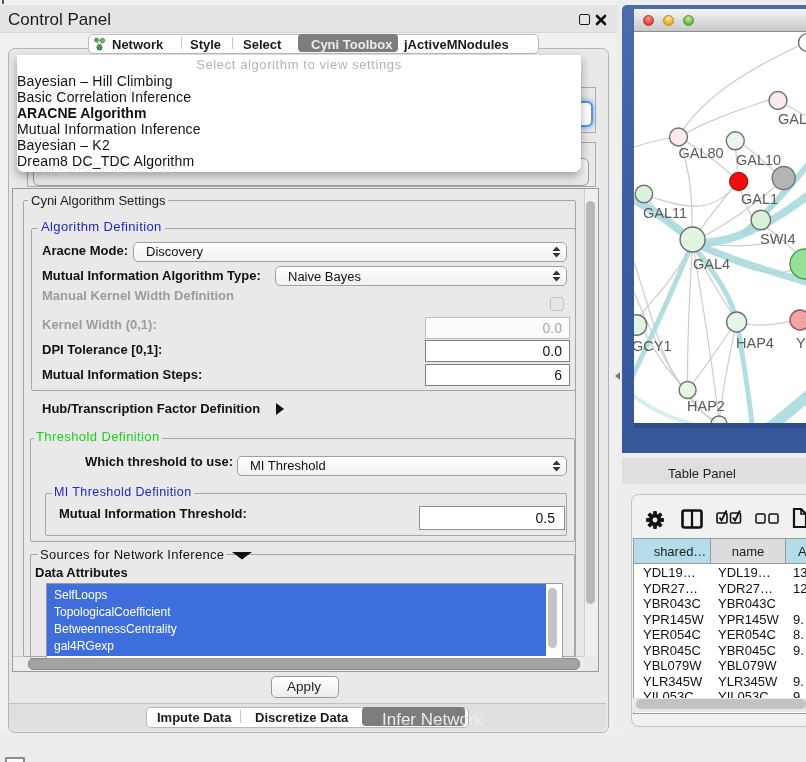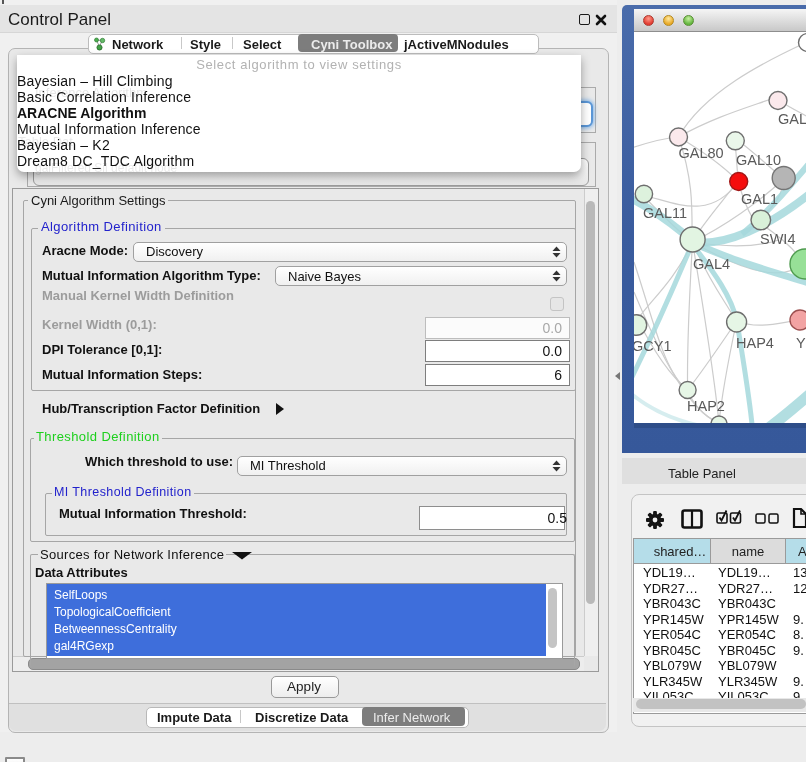--- a/index.html
+++ b/index.html
@@ -111,21 +111,21 @@
 <svg class="abs" style="left:551px;top:460px;" width="11" height="12" viewBox="0 0 11 12">
       <path d="M5.5 0.5 L9.5 5 L1.5 5 Z" fill="#333"></path>
       <path d="M5.5 11.5 L9.5 7 L1.5 7 Z" fill="#333"></path>
     </svg>
 
 <div class="abs" style="left:45px;top:493px;width:520px;height:41px;border:1px solid #a6a6a6;border-radius:2px;"></div>
 <div class="abs" style="left:52px;top:485px;background:#e9e9e9;padding:0 2px;font-size:12.5px;letter-spacing:0.4px;color:#2222cc;">MI Threshold Definition</div>
 
 <div class="abs b" style="left:59px;top:506px;font-size:13px;color:#111;">Mutual Information Threshold:</div>
 <div class="abs" style="left:419px;top:506px;width:144px;height:22px;background:#fff;border:1px solid #8e8e8e;"></div>
-<div class="abs" style="left:419px;top:510px;width:136px;text-align:right;font-size:14px;color:#111;padding-left:12px;">0.5</div>
+<div class="abs" style="left:419px;top:510px;width:136px;text-align:right;font-size:14px;color:#111;">0.5</div>
 
 <div class="abs" style="left:30px;top:554px;width:543px;height:112px;border:1px solid #a6a6a6;border-radius:2px;border-bottom:none;"></div>
 <div class="abs" style="left:38px;top:547px;background:#e9e9e9;padding:0 2px;font-size:13px;letter-spacing:0.3px;color:#111;">Sources for Network Inference</div>
 <svg class="abs" style="left:231px;top:551px;" width="22" height="9" viewBox="0 0 22 9">
       <path d="M1 1 L21 1 L11 8.5 Z" fill="#111"></path>
     </svg>
 
 <div class="abs b" style="left:35px;top:565px;font-size:13px;color:#111;">Data Attributes</div>
 
 <div class="abs" style="left:46px;top:583px;width:515px;height:74px;background:#fff;border:1px solid #9a9a9a;"></div>
@@ -137,21 +137,21 @@
 <div class="abs" style="left:548px;top:588px;width:9px;height:60px;background:#c4c4c4;border-radius:5px;"></div>
 
 <div class="abs" style="left:271px;top:676px;width:66px;height:20px;background:linear-gradient(#ffffff,#ededed);border:1px solid #999;border-radius:5px;"></div>
 <div class="abs" style="left:271px;top:679px;width:66px;text-align:center;font-size:13.5px;color:#222;">Apply</div>
 
 <div class="abs" style="left:146px;top:707px;width:321px;height:19px;background:#fff;border:1px solid #b8b8b8;border-radius:5px;"></div>
 <div class="abs" style="left:240px;top:710px;width:1px;height:13px;background:#c8c8c8;"></div>
 <div class="abs b" style="left:157px;top:710px;font-size:13px;color:#1a1a1a;">Impute Data</div>
 <div class="abs b" style="left:255px;top:710px;font-size:13px;color:#1a1a1a;">Discretize Data</div>
 <div class="abs" style="left:362px;top:707px;width:103px;height:19px;background:#7d7d7d;border-radius:4px;"></div>
-<div class="abs" style="left:373px;top:710px;font-size:13px;color:#ececec;">Infer Network</div>
+<div class="abs" style="left:382px;top:710px;font-size:17px;color:#ececec;">Infer Network</div>
 
 <div class="abs" style="left:5px;top:757px;width:16px;height:8px;border:2px solid #8a8a8a;border-radius:1px;background:linear-gradient(#fff,#eee);"></div>
 
 <div class="abs" style="left:17px;top:55px;width:564px;height:117px;background:#fff;border-radius:0 0 7px 7px;box-shadow:0 4px 10px rgba(0,0,0,0.35);"></div>
 <div class="abs" style="left:17px;top:57px;width:564px;text-align:center;font-size:13px;letter-spacing:0.6px;color:#b2b2b2;">Select algorithm to view settings</div>
 <div class="abs" style="left:35px;top:85px;font-size:13px;color:rgba(0,0,0,0.10);">Inference Algorithm</div>
 <div class="abs" style="left:18px;top:134px;font-size:13px;color:rgba(0,0,0,0.09);">Table Dat</div>
 <div class="abs" style="left:35px;top:161px;font-size:12px;color:rgba(0,0,0,0.09);">galFiltered Sil default node</div>
 <div class="abs" style="left:17px;top:73px;font-size:14px;letter-spacing:0.2px;color:#111;">Bayesian – Hill Climbing</div>
 <div class="abs" style="left:17px;top:89px;font-size:14px;letter-spacing:0.2px;color:#111;">Basic Correlation Inference</div>

